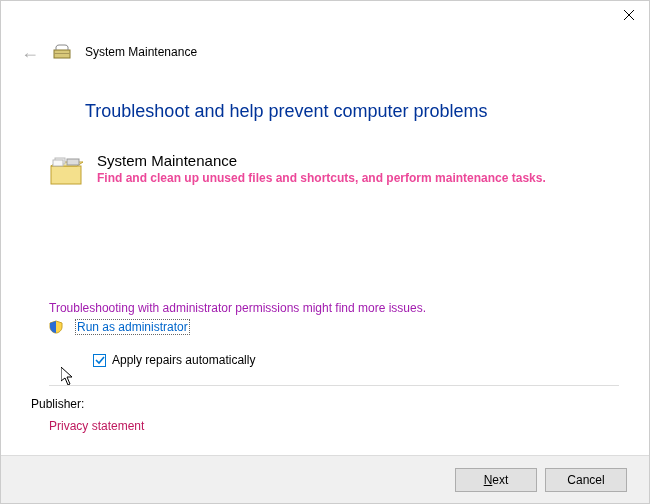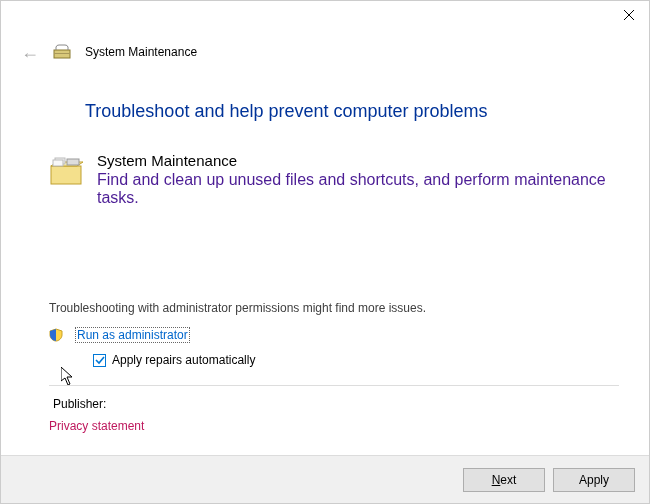--- a/index.html
+++ b/index.html
@@ -42,26 +42,26 @@
       color: #003399;
       font-size: 18px;
       font-weight: 400;
       margin-bottom: 30px;
       margin-left: 36px;
     }
     .item-row { display: flex; gap: 12px; margin-bottom: 6px; }
     .item-icon { width: 36px; height: 36px; flex: none; }
     .item-texts { padding-top: 0; }
     .item-title { font-size: 15px; color: #000; margin-bottom: 2px; }
-    .item-desc { font-size: 16px; color: #4c1d95; }
+    .item-desc { font-size: 12px; color: #ec4899; font-weight: bold; }
     .admin-block {
       position: absolute;
       top: 300px; left: 48px; right: 30px;
     }
-    .admin-line { font-size: 12px; color: #404040; margin-bottom: 12px; }
+    .admin-line { font-size: 12px; color: #a21caf; margin-bottom: 4px; }
     .admin-link-row { display: flex; align-items: center; gap: 12px; }
     .shield-icon { width: 14px; height: 14px; flex: none; }
     .admin-link {
       color: #0066cc;
       font-size: 12px;
       cursor: pointer;
       border: 1px dotted #666;
       padding: 0 1px;
     }
     .checkbox-row {
@@ -86,41 +86,41 @@
       width: 14px; height: 20px;
       pointer-events: none;
     }
     .divider {
       position: absolute;
       top: 384px; left: 48px; right: 30px;
       height: 1px; background: #ddd;
     }
     .publisher-row {
       position: absolute;
-      top: 396px; left: 52px;
+      top: 396px; left: 30px;
       font-size: 12px; color: #000;
       display: flex; gap: 13px;
     }
     .privacy-link {
       position: absolute;
       top: 418px; left: 48px;
       color: #be185d; font-size: 12px;
       cursor: pointer;
     }
     .footer {
       position: absolute;
       bottom: 0; left: 0; right: 0;
       height: 48px;
       background: #f0f0f0;
       border-top: 1px solid #dcdcdc;
       display: flex;
       justify-content: flex-end;
       align-items: center;
       gap: 8px;
-      padding-right: 14px;
+      padding-right: 22px;
     }
     .btn {
       min-width: 82px;
       height: 24px;
       background: #e1e1e1;
       border: 1px solid #adadad;
       font-size: 12px;
       font-family: inherit;
       cursor: pointer;
       padding: 0 10px;
@@ -202,14 +202,14 @@
 <div class="divider"></div>
 
 <div class="publisher-row">
   <span>Publisher:</span>
 </div>
 
 <span class="privacy-link">Privacy statement</span>
 
 <div class="footer">
   <button class="btn"><span class="ul">N</span><span>ext</span></button>
-  <button class="btn">Apply</button>
+  <button class="btn">Cancel</button>
 </div>
 
 </body></html>

